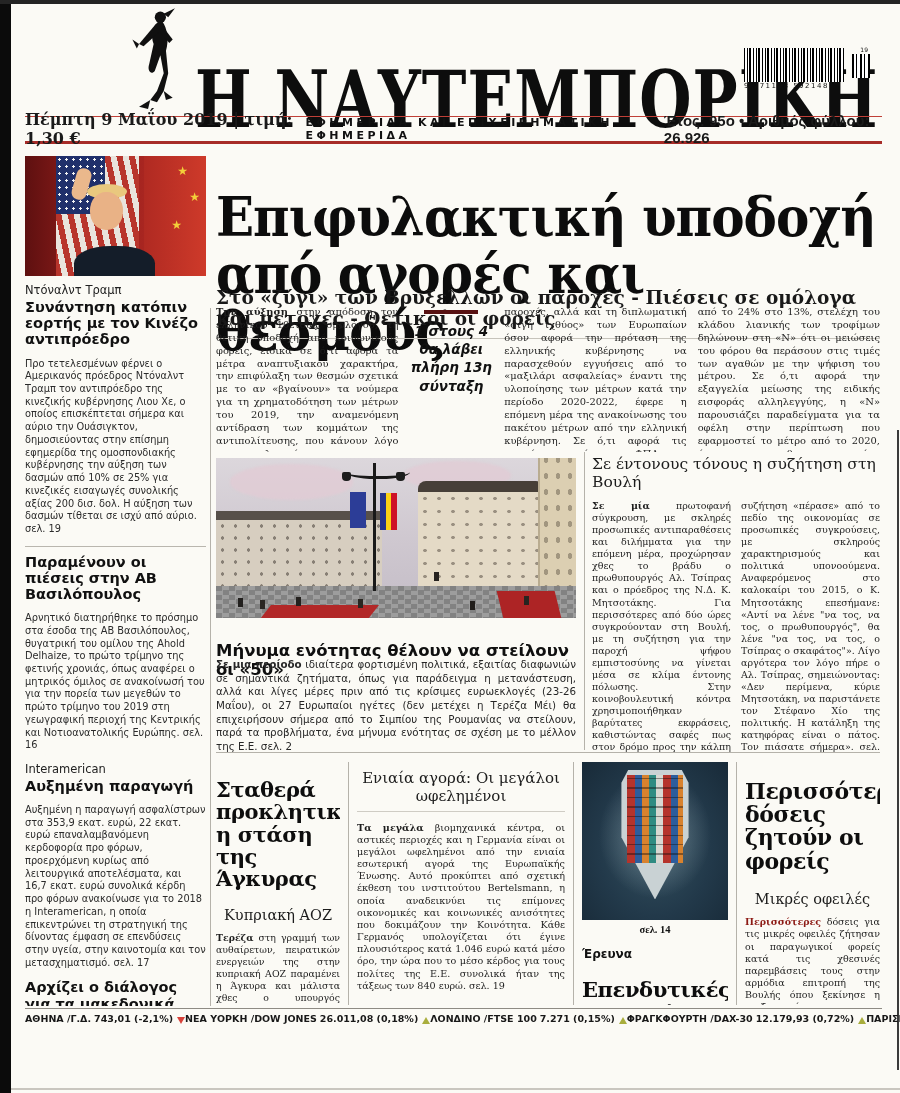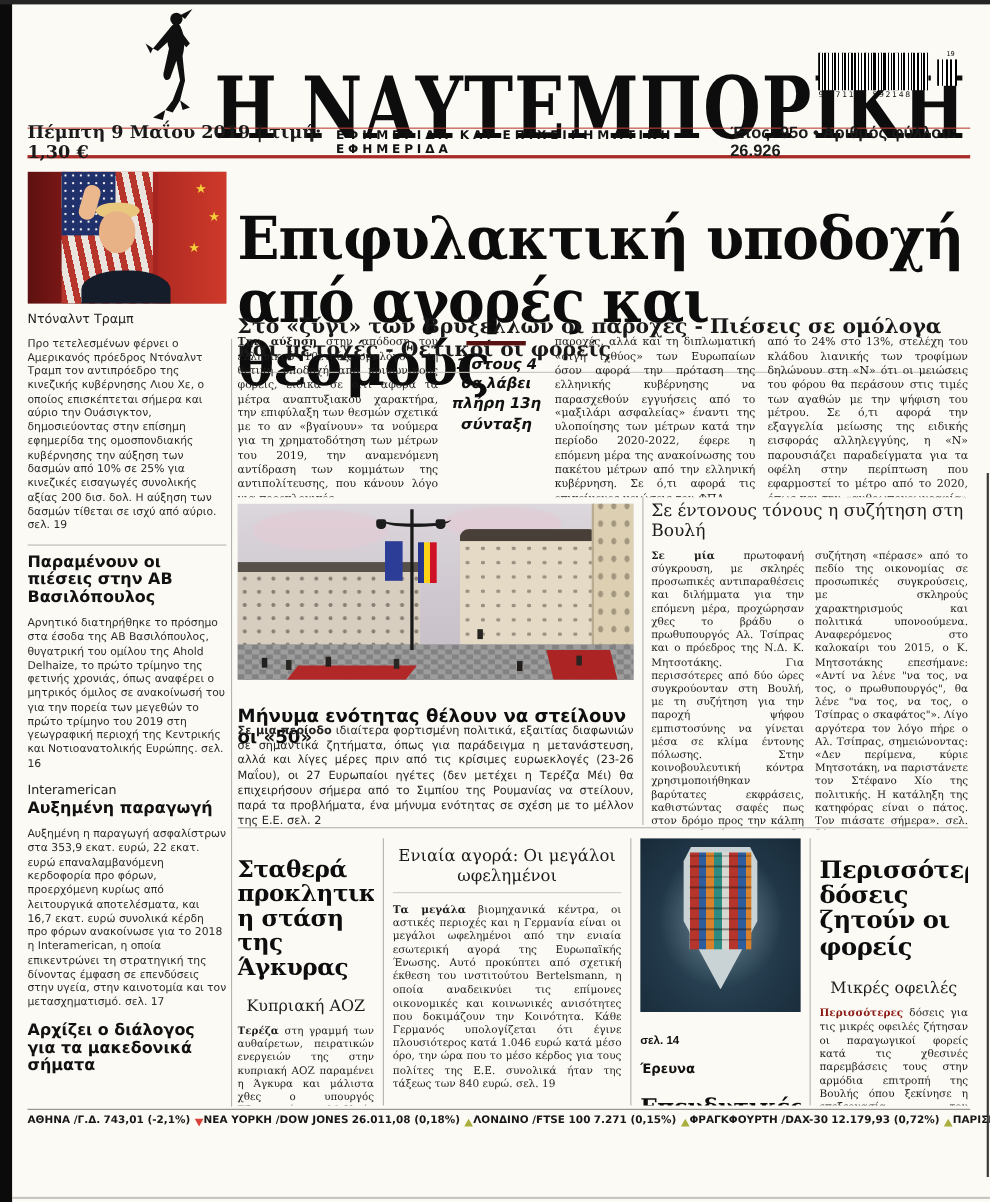--- a/index.html
+++ b/index.html
@@ -134,21 +134,21 @@
   .col-ships{flex:0 0 146px;}
   .photo-ship{position:relative;width:146px;height:158px;overflow:hidden;
       background:radial-gradient(ellipse at 50% 55%,#33505f 0%,#22394a 55%,#182a38 100%);}
   .ship-wake{position:absolute;left:8%;top:10%;width:84%;height:80%;
       background:radial-gradient(ellipse at 50% 45%,rgba(205,222,230,.4),rgba(205,222,230,.12) 45%,transparent 65%);}
   .ship-hull{position:absolute;left:27%;top:5%;width:46%;height:82%;background:#c9d2d4;
       clip-path:polygon(10% 0,90% 0,100% 10%,100% 52%,50% 100%,0 52%,0 10%);}
   .ship-containers{position:absolute;left:31%;top:8%;width:38%;height:56%;
       background:repeating-linear-gradient(0deg,transparent 0 8px,rgba(10,10,10,.4) 8px 9.5px),
                  repeating-linear-gradient(90deg,#b5342c 0 8px,#2d5d9d 8px 15px,#d8822e 15px 22px,#2f8b82 22px 29px,#d8d8d2 29px 36px);}
-  .ship-pgref{text-align:left;font-family:Liberation Sans, sans-serif;font-weight:bold;font-size:10.5px;margin:20px 0 6px;color:#111;}
+  .ship-pgref{text-align:center;font-family:Liberation Serif, serif;font-weight:bold;font-size:10.5px;margin:4px 0 6px;color:#111;}
   .ship-kicker{font-weight:bold;font-size:12px;color:#111;margin-bottom:3px;}
   .ship-head{font-family:"DejaVu Serif",serif;font-weight:bold;font-size:21px;line-height:1.1;letter-spacing:-.4px;color:#0d0d0d;}
   .col-inst{flex:1;}
   .col-inst .b-head{font-size:22px;line-height:1.05;}
   .col-inst .b-deck{font-size:14.5px;margin:6px 0 8px;}
   .col-inst .b-body{font-size:9.5px;}
 
   
   .ticker{position:absolute;left:25px;right:18px;top:1013px;display:flex;justify-content:space-between;
       align-items:center;font-size:9.5px;font-weight:bold;color:#181818;white-space:nowrap;}
@@ -204,20 +204,21 @@
     <div class="pt-us"></div>
     <div class="pt-canton"></div>
     <div class="pt-arm"></div>
     <div class="pt-hair"></div>
     <div class="pt-head"></div>
     <div class="pt-suit"></div>
   </div>
 
   <article>
     <p class="kicker">Ντόναλντ Τραμπ</p>
+    <h3 class="sb-head">Συνάντηση κατόπιν εορτής με τον Κινέζο αντιπρόεδρο</h3>
     <p class="sb-body">Προ τετελεσμένων φέρνει ο Αμερικανός πρόεδρος Ντόναλντ Τραμπ τον αντιπρόεδρο της κινεζικής κυβέρνησης Λιου Χε, ο οποίος επισκέπτεται σήμερα και αύριο την Ουάσιγκτον, δημοσιεύοντας στην επίσημη εφημερίδα της ομοσπονδιακής κυβέρνησης την αύξηση των δασμών από 10% σε 25% για κινεζικές εισαγωγές συνολικής αξίας 200 δισ. δολ. Η αύξηση των δασμών τίθεται σε ισχύ από αύριο. σελ. 19</p>
   </article>
 
   <hr class="sb-rule">
 
   <article>
     <h3 class="sb-head">Παραμένουν οι πιέσεις στην ΑΒ Βασιλόπουλος</h3>
     <p class="sb-body">Αρνητικό διατηρήθηκε το πρόσημο στα έσοδα της ΑΒ Βασιλόπουλος, θυγατρική του ομίλου της Ahold Delhaize, το πρώτο τρίμηνο της φετινής χρονιάς, όπως αναφέρει ο μητρικός όμιλος σε ανακοίνωσή του για την πορεία των μεγεθών το πρώτο τρίμηνο του 2019 στη γεωγραφική περιοχή της Κεντρικής και Νοτιοανατολικής Ευρώπης. σελ. 16</p>
   </article>
 

